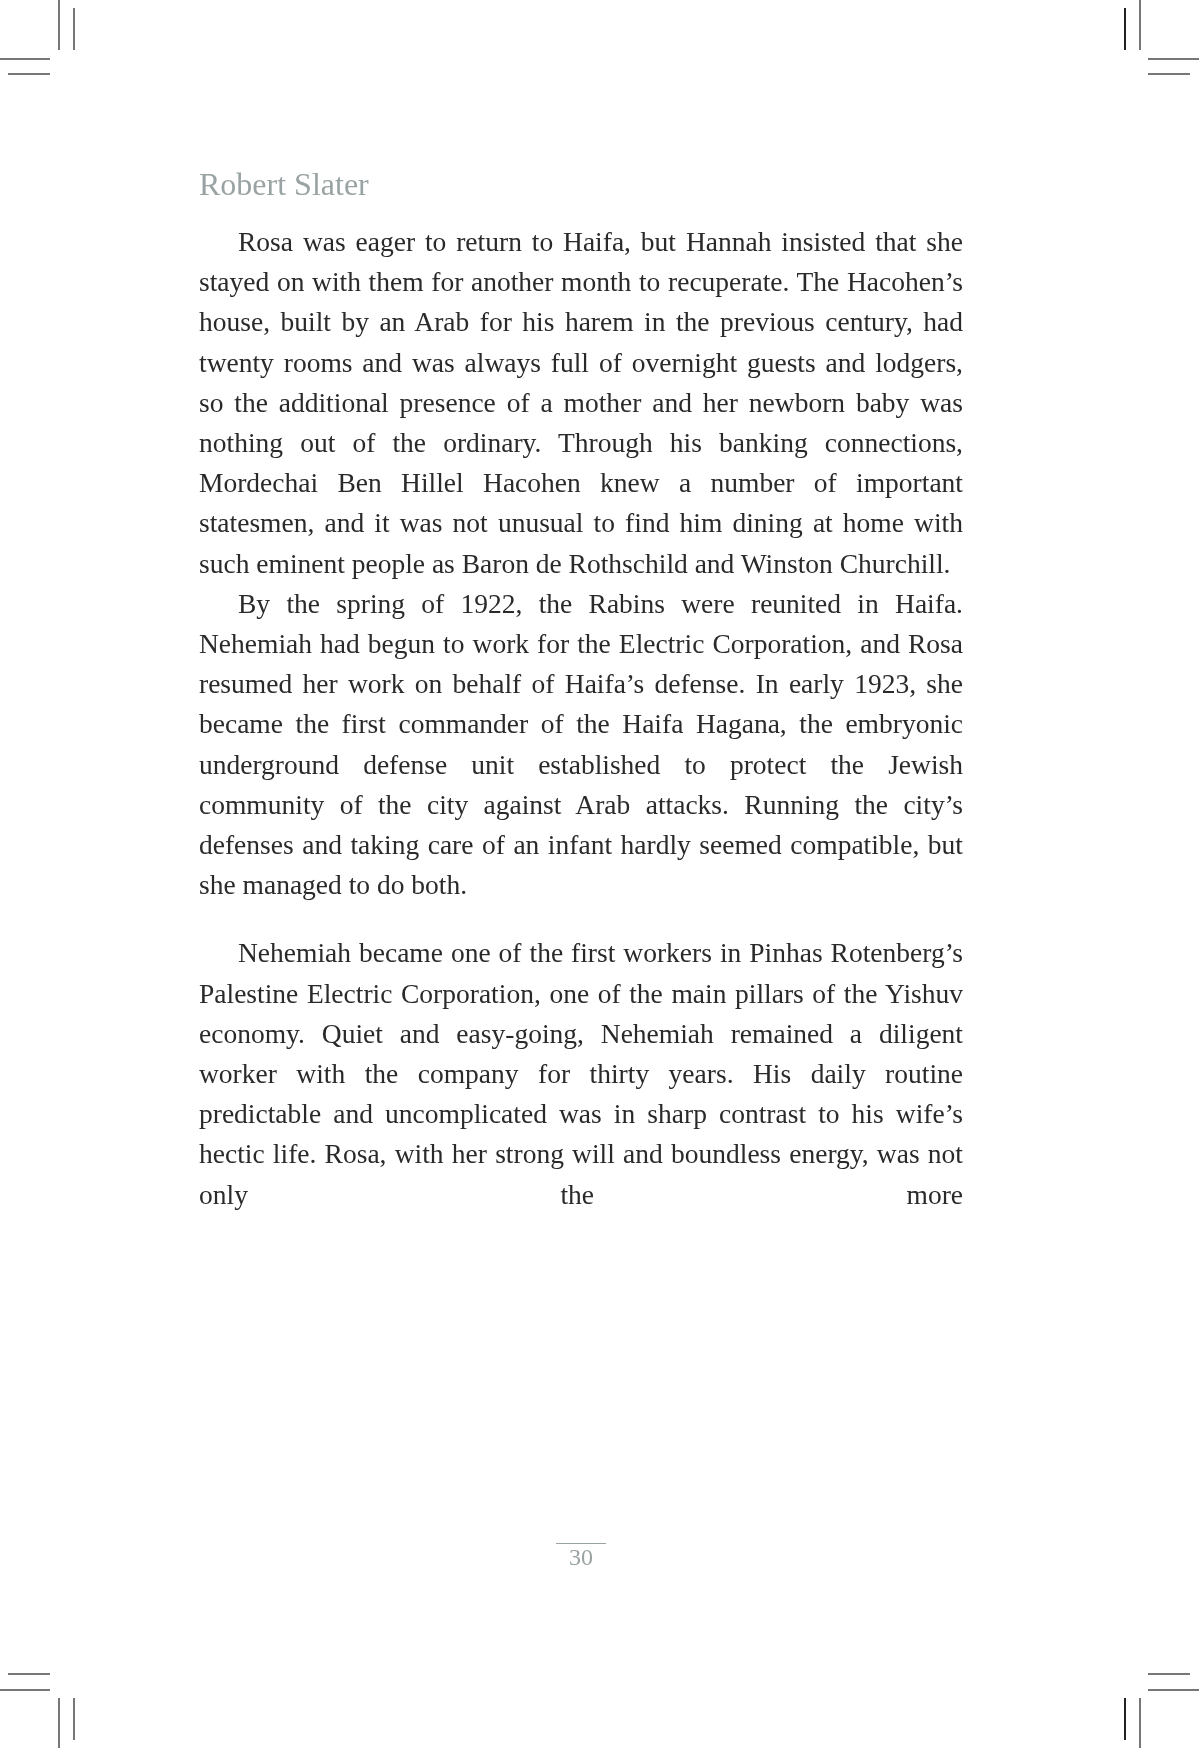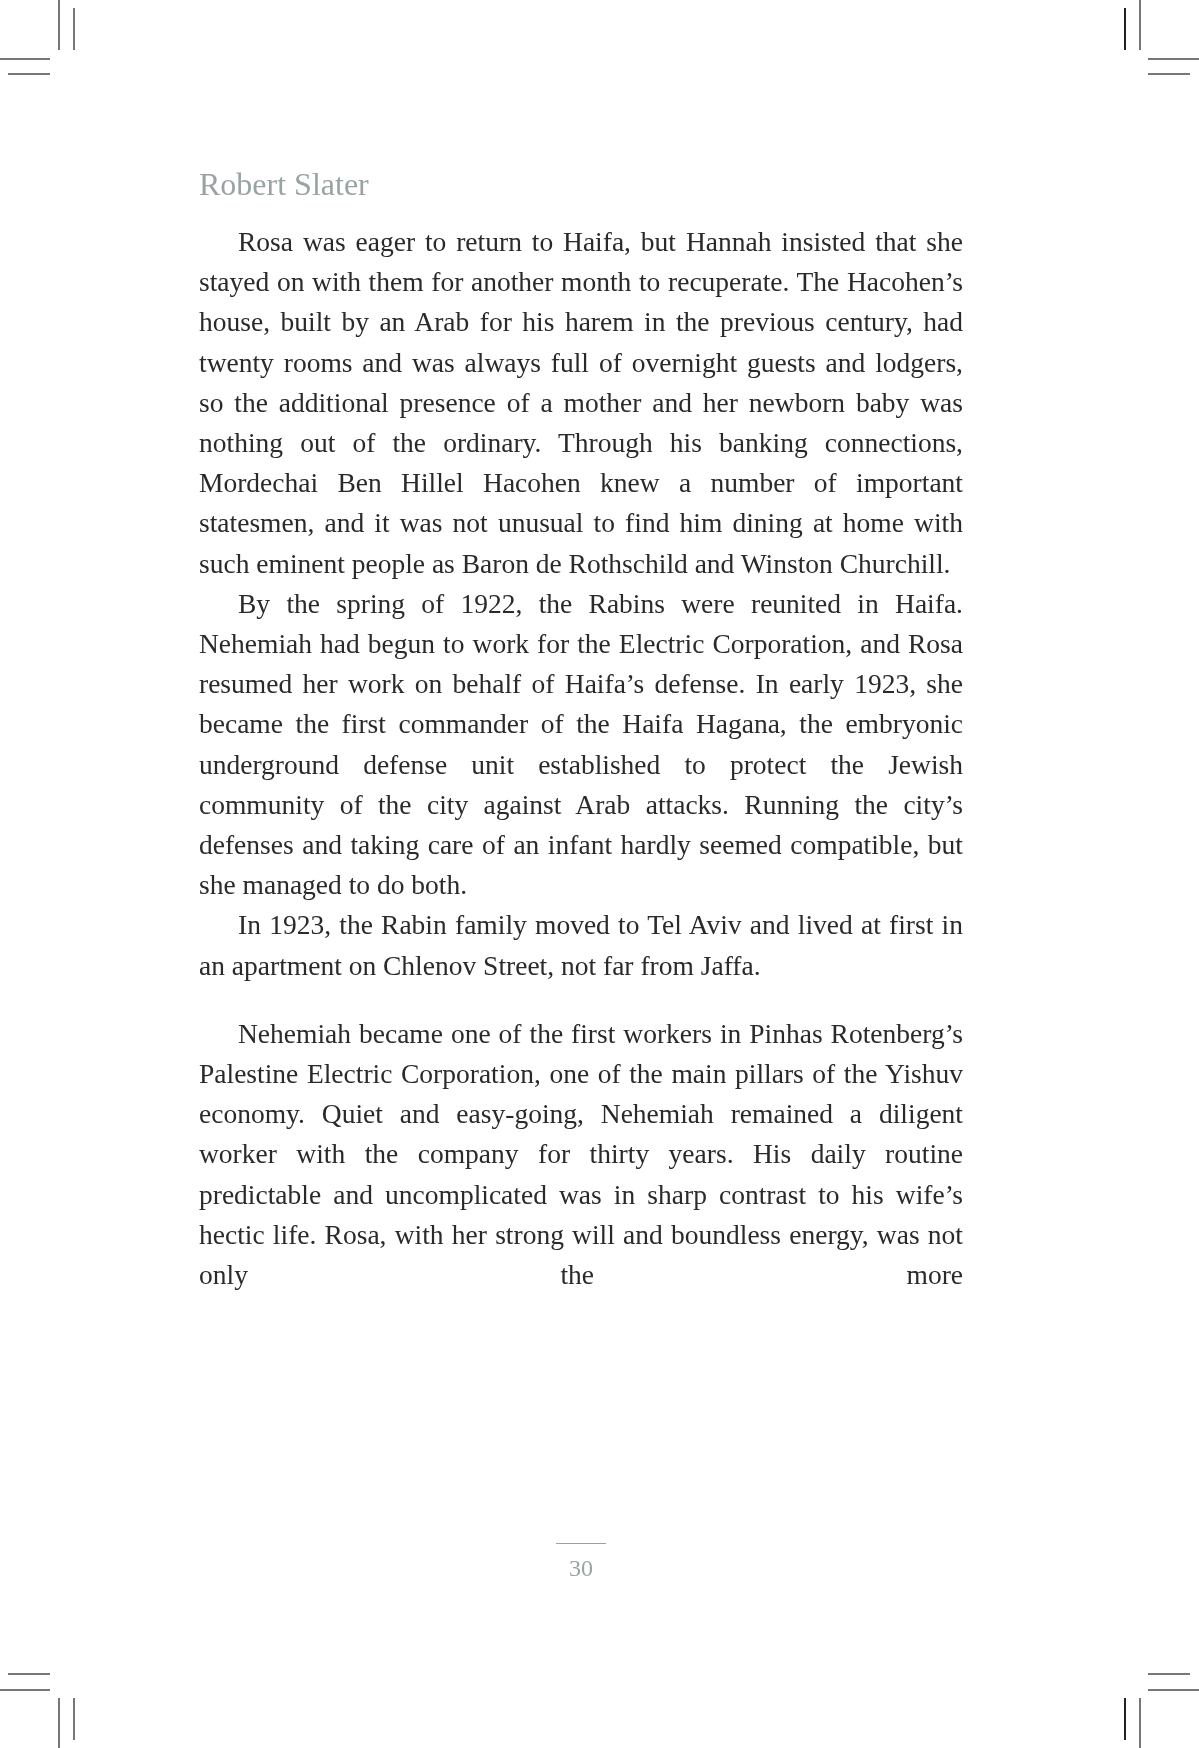--- a/index.html
+++ b/index.html
@@ -4,21 +4,21 @@
 <style>
   html, body { margin:0; padding:0; }
   body { width:1199px; height:1748px; background:#ffffff; position:relative; overflow:hidden; }
   .mark { position:absolute; background:#777; }
   .mark.dark { background:#222; }
   .header { position:absolute; left:199px; top:166px; font-family:"Liberation Serif", serif; font-size:32px; color:#9aa3a3; }
   .body { position:absolute; left:199px; top:222px; width:764px; font-family:"Liberation Serif", serif; font-size:27.5px; line-height:40.2px; color:#2a2a2a; text-align:justify; }
   .body p { margin:0; text-indent:39px; }
   .body p.noindent { text-indent:0; }
   .body p.gap { margin-top:28px; }
-  .pnum { position:absolute; left:556px; top:1543px; width:50px; text-align:center; font-family:"Liberation Serif", serif; font-size:24px; color:#9aa3a3; border-top:1.5px solid #9aa3a3; padding-top:11px; line-height:26px; }
+  .pnum { position:absolute; left:556px; top:1543px; width:50px; text-align:center; font-family:"Liberation Serif", serif; font-size:24px; color:#9aa3a3; border-top:1.5px solid #9aa3a3; padding-top:0; line-height:26px; }
 </style>
 </head>
 <body>
 
 <div class="mark" style="left:58px;top:0;width:1.5px;height:50px;"></div>
 <div class="mark" style="left:73px;top:8px;width:1.5px;height:42px;"></div>
 <div class="mark" style="left:0;top:58px;width:50px;height:1.5px;"></div>
 <div class="mark" style="left:8px;top:73px;width:42px;height:1.5px;"></div>
 
 <div class="mark dark" style="left:1124px;top:8px;width:1.5px;height:42px;"></div>
@@ -34,17 +34,16 @@
 <div class="mark" style="left:1148px;top:1673px;width:42px;height:1.5px;"></div>
 <div class="mark" style="left:1148px;top:1689px;width:51px;height:1.5px;"></div>
 <div class="mark dark" style="left:1124px;top:1698px;width:1.5px;height:42px;"></div>
 <div class="mark" style="left:1139px;top:1698px;width:1.5px;height:50px;"></div>
 
 <div class="header">Robert Slater</div>
 
 <div class="body">
   <p>Rosa was eager to return to Haifa, but Hannah insisted that she stayed on with them for another month to recuperate. The Hacohen’s house, built by an Arab for his harem in the previous century, had twenty rooms and was always full of overnight guests and lodgers, so the additional presence of a mother and her newborn baby was nothing out of the ordinary. Through his banking connections, Mordechai Ben Hillel Hacohen knew a number of important statesmen, and it was not unusual to find him dining at home with such eminent people as Baron de Rothschild and Winston Churchill.</p>
   <p>By the spring of 1922, the Rabins were reunited in Haifa. Nehemiah had begun to work for the Electric Corporation, and Rosa resumed her work on behalf of Haifa’s defense. In early 1923, she became the first commander of the Haifa Hagana, the embryonic underground defense unit established to protect the Jewish community of the city against Arab attacks. Running the city’s defenses and taking care of an infant hardly seemed compatible, but she managed to do both.</p>
-  <p>In 1923, the Rabin family moved to Tel Aviv and lived at first in an apartment on Chlenov Street, not far from Jaffa.</p>
   <p class="gap" style="text-align-last:justify;">Nehemiah became one of the first workers in Pinhas Rotenberg’s Palestine Electric Corporation, one of the main pillars of the Yishuv economy. Quiet and easy-going, Nehemiah remained a diligent worker with the company for thirty years. His daily routine predictable and uncomplicated was in sharp contrast to his wife’s hectic life. Rosa, with her strong will and boundless energy, was not only the more</p>
 </div>
 
 <div class="pnum">30</div>
 
 </body></html>

